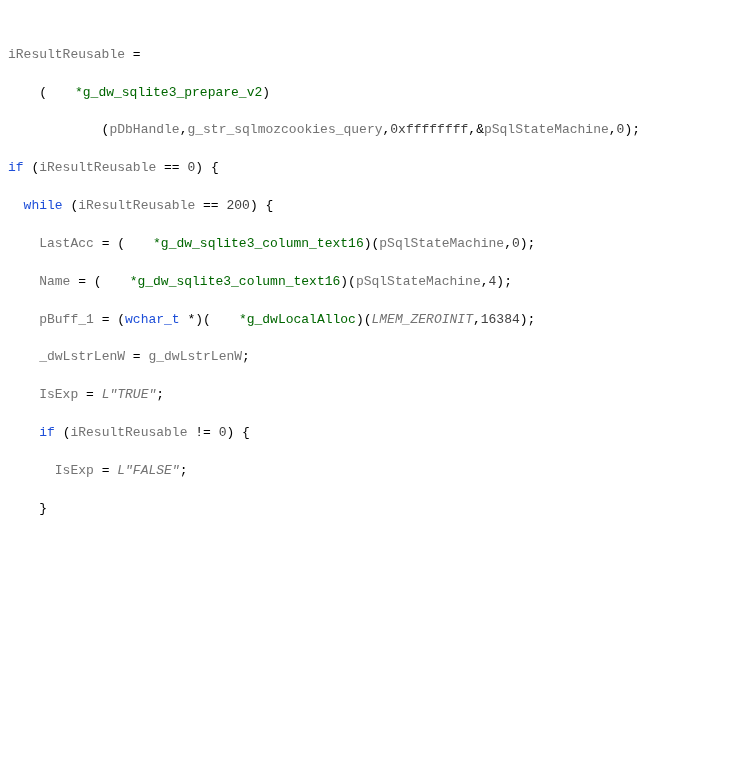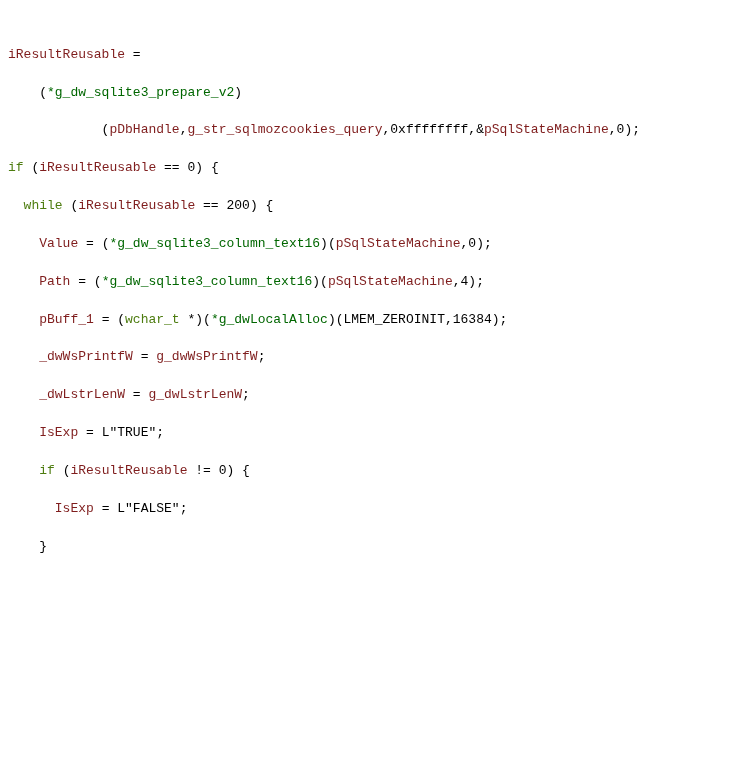--- a/index.html
+++ b/index.html
@@ -22,41 +22,40 @@
       padding: 8px 0;
       white-space: pre;
     }
     .line {
       display: block;
       padding: 0 8px;
       min-height: 19px;
     }
 
     
-    .c-blue   { color: #4d7c0f; }
-    .c-red    { color: #7f1d1d; }
-    .c-orange { color: #000000; font-family: Liberation Mono, monospace; }
-    .c-teal   { color: #000000; }
+    .c-blue   { color: #1d4ed8; }
+    .c-red    { color: #737373; }
+    .c-orange { color: #404040; font-family: Liberation Mono, monospace; }
+    .c-teal   { color: #737373; font-style: italic; }
     .c-black  { color: #000000; }
-    .c-dkgrn  { color: #006600; }
+    .c-dkgrn  { color: #006600; margin-left: 28px; }
   </style>
 </head>
 <body>
 
 <div class="code-container">
 
 <span class="line"><span class="c-red">iResultReusable</span><span class="c-black"> =</span></span>
 <span class="line"><span class="c-black">    (</span><span class="c-dkgrn">*g_dw_sqlite3_prepare_v2</span><span class="c-black">)</span></span>
 <span class="line"><span class="c-black">            (</span><span class="c-red">pDbHandle</span><span class="c-black">,</span><span class="c-red">g_str_sqlmozcookies_query</span><span class="c-black">,</span><span class="c-orange">0xffffffff</span><span class="c-black">,&amp;</span><span class="c-red">pSqlStateMachine</span><span class="c-black">,</span><span class="c-orange">0</span><span class="c-black">);</span></span>
 <span class="line"><span class="c-blue">if</span><span class="c-black"> (</span><span class="c-red">iResultReusable</span><span class="c-black"> == </span><span class="c-orange">0</span><span class="c-black">) {</span></span>
 <span class="line"><span class="c-black">  </span><span class="c-blue">while</span><span class="c-black"> (</span><span class="c-red">iResultReusable</span><span class="c-black"> == </span><span class="c-orange">200</span><span class="c-black">) {</span></span>
-<span class="line"><span class="c-black">    </span><span class="c-red">Value</span><span class="c-black"> = (</span><span class="c-dkgrn">*g_dw_sqlite3_column_text16</span><span class="c-black">)(</span><span class="c-red">pSqlStateMachine</span><span class="c-black">,</span><span class="c-orange">0</span><span class="c-black">);</span></span>
-<span class="line"><span class="c-black">    </span><span class="c-red">Path</span><span class="c-black"> = (</span><span class="c-dkgrn">*g_dw_sqlite3_column_text16</span><span class="c-black">)(</span><span class="c-red">pSqlStateMachine</span><span class="c-black">,</span><span class="c-orange">4</span><span class="c-black">);</span></span>
+<span class="line"><span class="c-black">    </span><span class="c-red">LastAcc</span><span class="c-black"> = (</span><span class="c-dkgrn">*g_dw_sqlite3_column_text16</span><span class="c-black">)(</span><span class="c-red">pSqlStateMachine</span><span class="c-black">,</span><span class="c-orange">0</span><span class="c-black">);</span></span>
+<span class="line"><span class="c-black">    </span><span class="c-red">Name</span><span class="c-black"> = (</span><span class="c-dkgrn">*g_dw_sqlite3_column_text16</span><span class="c-black">)(</span><span class="c-red">pSqlStateMachine</span><span class="c-black">,</span><span class="c-orange">4</span><span class="c-black">);</span></span>
 <span class="line"><span class="c-black">    </span><span class="c-red">pBuff_1</span><span class="c-black"> = (</span><span class="c-blue">wchar_t</span><span class="c-black"> *)(</span><span class="c-dkgrn">*g_dwLocalAlloc</span><span class="c-black">)(</span><span class="c-teal">LMEM_ZEROINIT</span><span class="c-black">,</span><span class="c-orange">16384</span><span class="c-black">);</span></span>
-<span class="line"><span class="c-black">    </span><span class="c-red">_dwWsPrintfW</span><span class="c-black"> = </span><span class="c-red">g_dwWsPrintfW</span><span class="c-black">;</span></span>
 <span class="line"><span class="c-black">    </span><span class="c-red">_dwLstrLenW</span><span class="c-black"> = </span><span class="c-red">g_dwLstrLenW</span><span class="c-black">;</span></span>
 <span class="line"><span class="c-black">    </span><span class="c-red">IsExp</span><span class="c-black"> = </span><span class="c-teal">L"TRUE"</span><span class="c-black">;</span></span>
 <span class="line"><span class="c-black">    </span><span class="c-blue">if</span><span class="c-black"> (</span><span class="c-red">iResultReusable</span><span class="c-black"> != </span><span class="c-orange">0</span><span class="c-black">) {</span></span>
 <span class="line"><span class="c-black">      </span><span class="c-red">IsExp</span><span class="c-black"> = </span><span class="c-teal">L"FALSE"</span><span class="c-black">;</span></span>
 <span class="line"><span class="c-black">    }</span></span>
 
 
 
 
 

